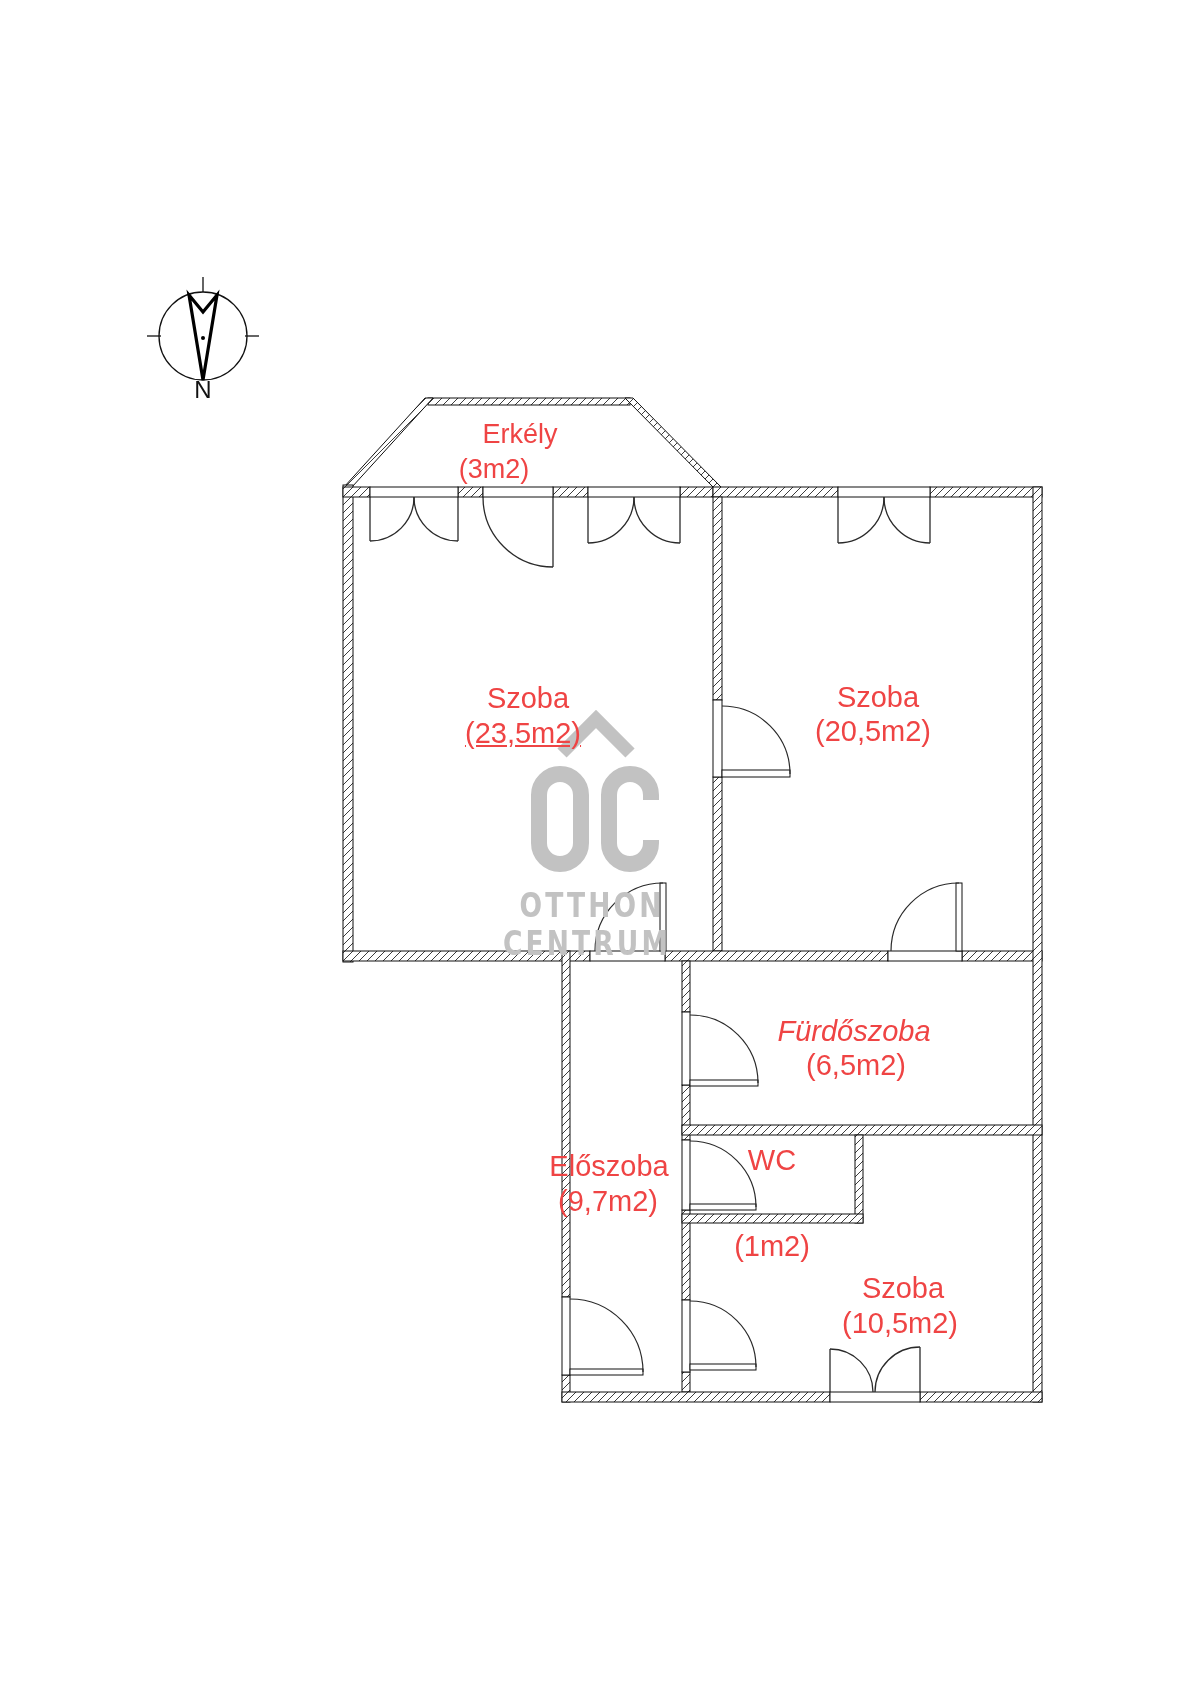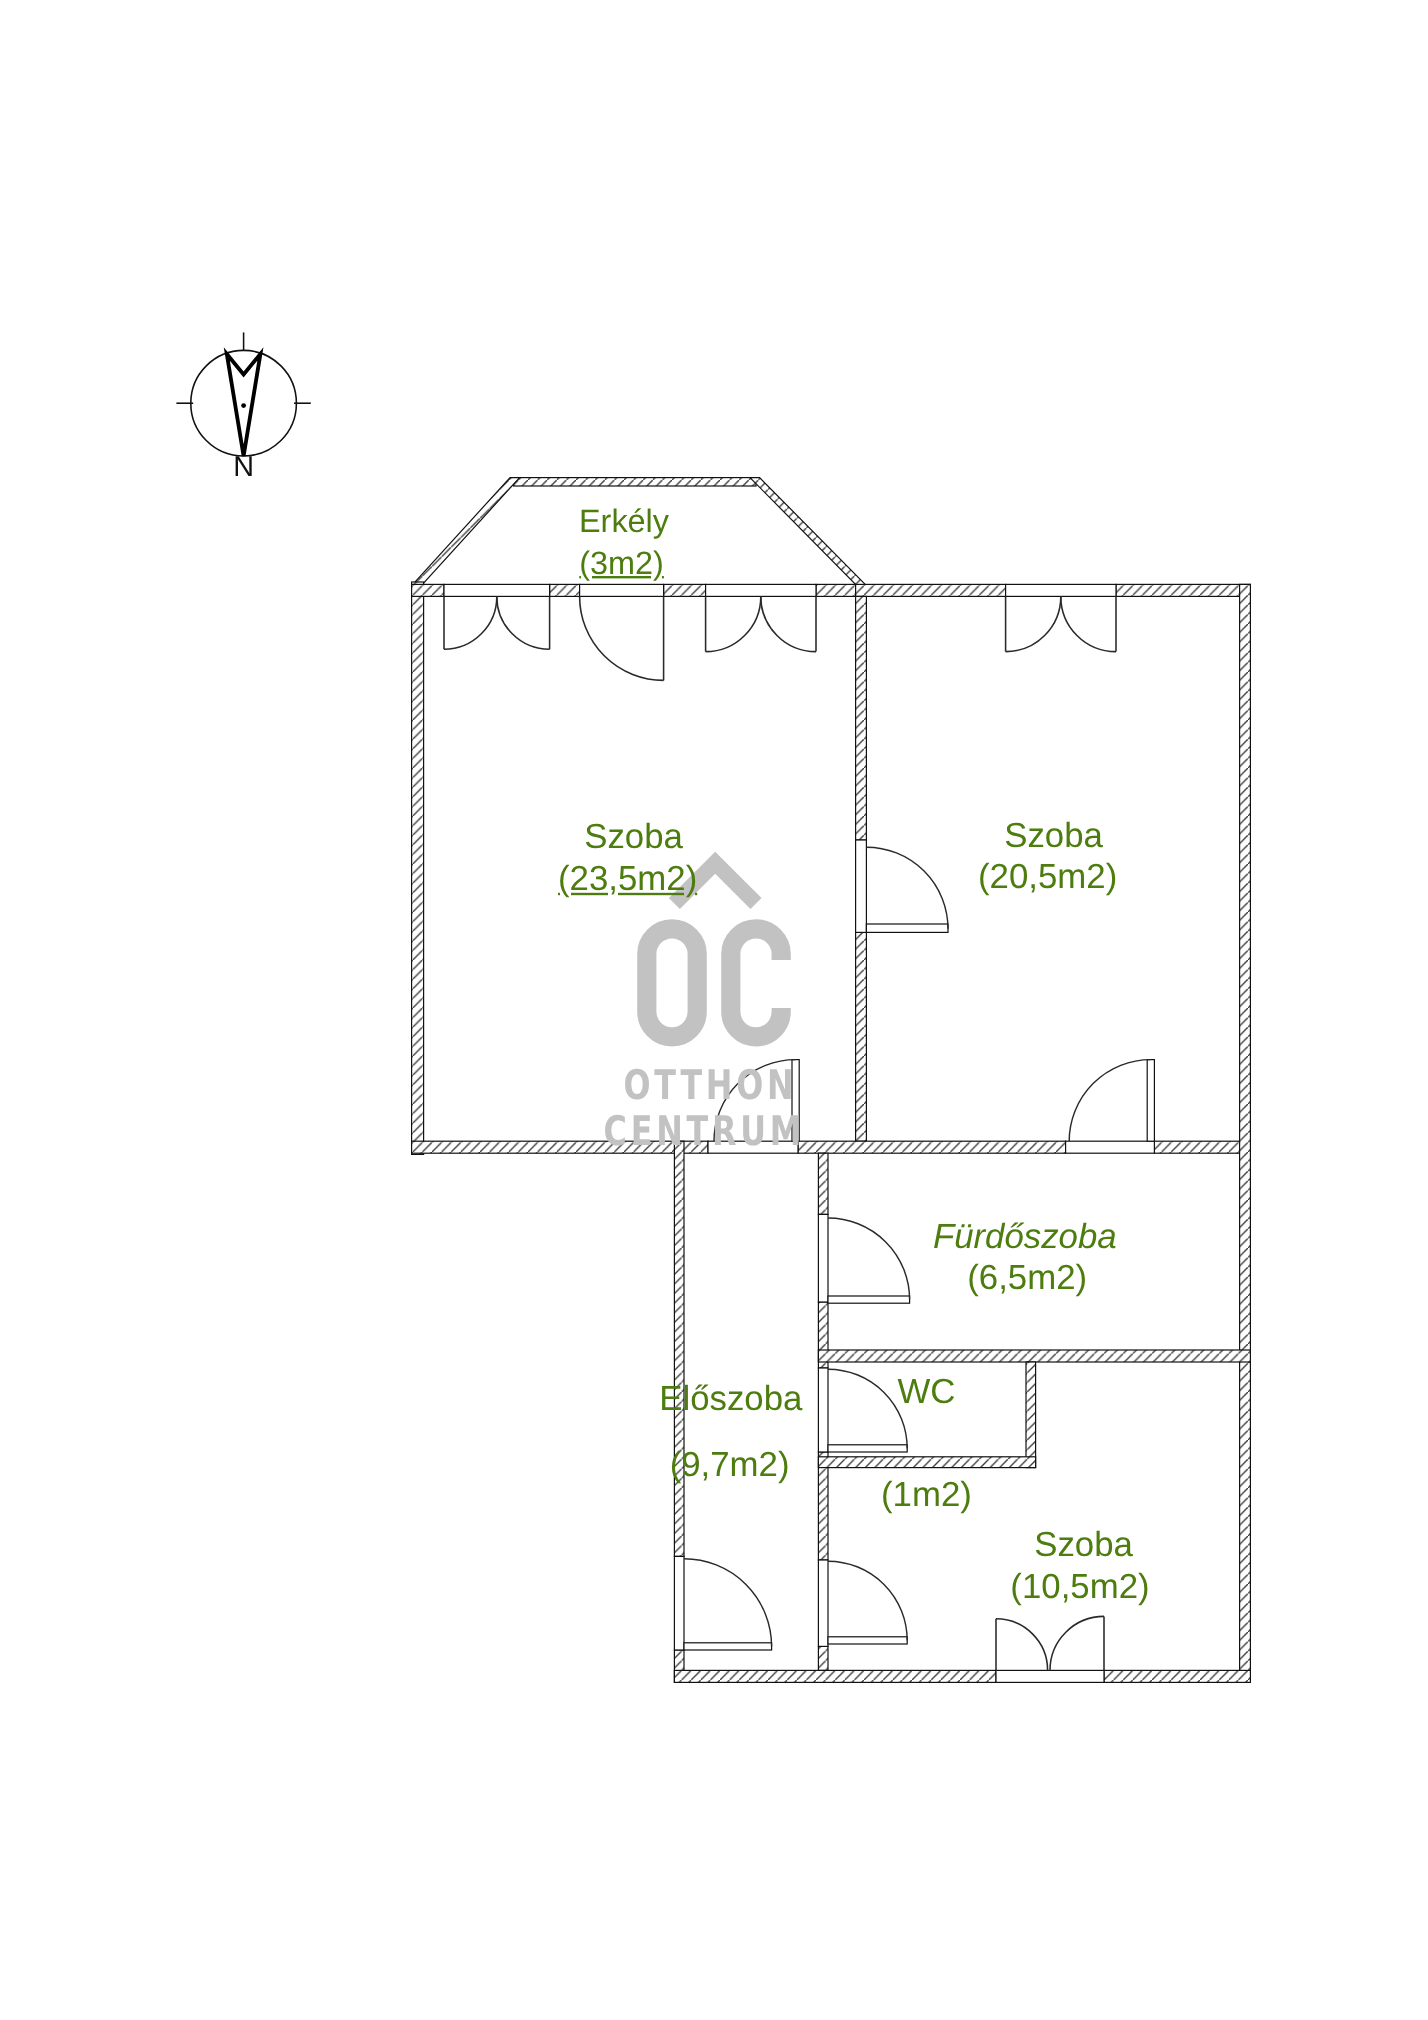--- a/index.html
+++ b/index.html
@@ -1,20 +1,20 @@
 <!DOCTYPE html>
 <html><head>
 <meta charset="utf-8">
 <style>
   html,body{margin:0;padding:0;background:#fff;}
   #canvas{position:relative;width:1190px;height:1683px;background:#ffffff;overflow:hidden;
           font-family:"Liberation Sans",sans-serif;}
   #plan-svg{position:absolute;left:0;top:0;}
   .label{position:absolute;transform:translateX(-50%);font:400 29px/1.1 "Liberation Sans",sans-serif;
-         color:#4d7c0f;white-space:nowrap;text-align:left;}
+         color:#ef4444;white-space:nowrap;text-align:left;}
   .label.small{font-size:27px;}
   .compass-n{position:absolute;transform:translateX(-50%);font:400 24px/1 "Liberation Sans",sans-serif;color:#111;}
   .wm-word{position:absolute;color:#c2c2c2;font-family:"DejaVu Sans",sans-serif;font-weight:bold;
            font-size:34px;line-height:1;letter-spacing:4px;white-space:nowrap;
            transform:translateX(-50%) scaleX(0.78);}
 </style>
 </head>
 <body>
 
 <div id="canvas">
@@ -159,33 +159,33 @@
 
   <g aria-label="OC">
     <path d="M562,753 L596,719 L630,753" fill="none" stroke="#c2c2c2" stroke-width="13"></path>
     <rect x="539" y="774" width="42" height="90" rx="21" fill="none" stroke="#c2c2c2" stroke-width="16"></rect>
     <rect x="609" y="774" width="42" height="90" rx="21" fill="none" stroke="#c2c2c2" stroke-width="16"></rect>
     <rect x="638" y="800" width="25" height="40" fill="#ffffff" stroke="none"></rect>
   </g>
 </svg>
 
   <div class="label small" style="left:520px;top:420px;">Erkély</div>
-  <div class="label small" style="left:518px;top:455px;text-decoration:underline;">(3m2)</div>
+  <div class="label small" style="left:494px;top:455px;">(3m2)</div>
 
   <div class="label" style="left:528px;top:683px;">Szoba</div>
   <div class="label" style="left:523px;top:718px;text-decoration:underline;">(23,5m2)</div>
 
   <div class="label" style="left:878px;top:682px;">Szoba</div>
   <div class="label" style="left:873px;top:716px;">(20,5m2)</div>
 
   <div class="label" style="left:854px;top:1016px;font-style:italic;">Fürdőszoba</div>
   <div class="label" style="left:856px;top:1050px;">(6,5m2)</div>
 
   <div class="label" style="left:609px;top:1151px;">Előszoba</div>
-  <div class="label" style="left:608px;top:1186px;margin-top:20px;">(9,7m2)</div>
+  <div class="label" style="left:608px;top:1186px;">(9,7m2)</div>
 
   <div class="label" style="left:772px;top:1145px;">WC</div>
   <div class="label" style="left:772px;top:1231px;">(1m2)</div>
 
   <div class="label" style="left:903px;top:1273px;">Szoba</div>
   <div class="label" style="left:900px;top:1308px;">(10,5m2)</div>
 
   <div class="compass-n" style="left:203px;top:378px;">N</div>
 
   <div class="wm-word" style="left:592px;top:888px;">OTTHON</div>

